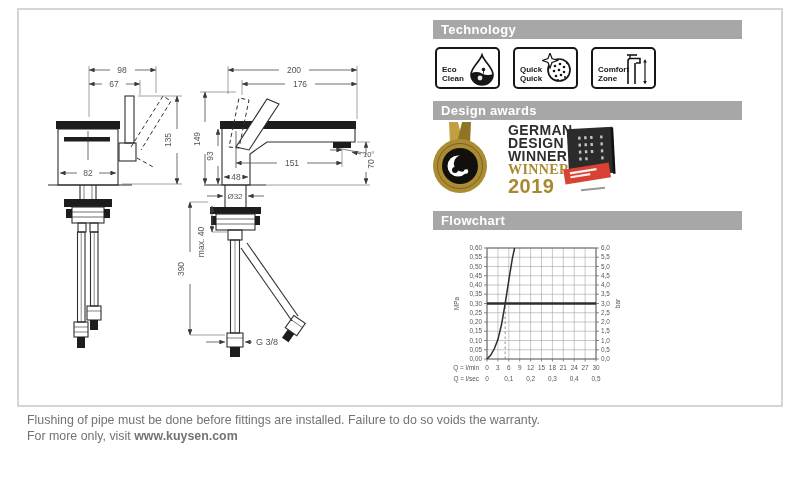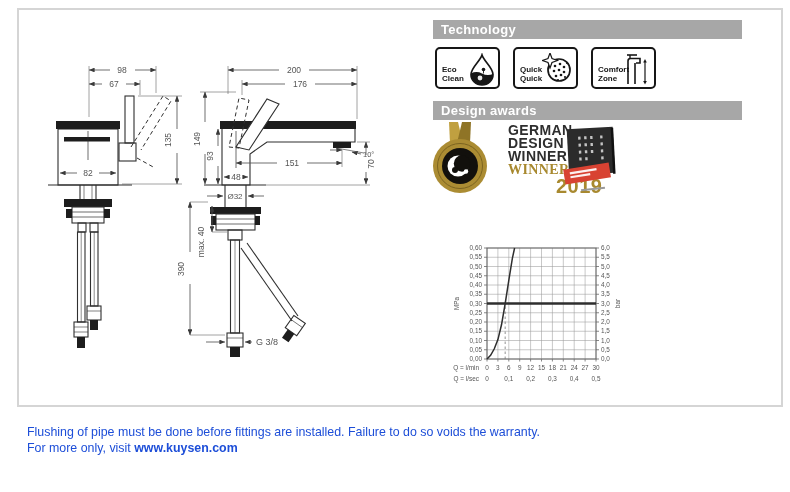--- a/index.html
+++ b/index.html
@@ -19,30 +19,30 @@
   .tech-row { position:absolute; left:435px; top:47px; display:flex; gap:13px; }
   .tech-box { width:65px; height:42px; border:2px solid #161616; border-radius:5px; position:relative; background:#fff; }
   .tech-label { position:absolute; left:5px; bottom:4px; font-size:8px; font-weight:bold; line-height:8.5px; color:#161616; }
   .tech-ic { position:absolute; right:3px; top:4px; }
 
   
   .gda-medal { position:absolute; left:430px; top:118px; }
   .gda-text  { position:absolute; left:508px; top:124px; font-weight:bold; font-size:14px; line-height:13px;
                color:#2e2e2e; letter-spacing:.4px; }
   .gda-text .gold { color:#a8892f;font-family:Liberation Serif, serif; }
-  .gda-year  { font-size:20px; line-height:21px; color:#a8892f; letter-spacing:.5px;margin-left:48px; }
+  .gda-year  { font-size:20px; line-height:21px; color:#a8892f; letter-spacing:.5px; }
   .iconic-badge { position:absolute; left:558px; top:124px; }
 
   
   #drawing { position:absolute; left:0; top:0; }
   #flowchart-svg { position:absolute; left:440px; top:233px; }
   #drawing text, #flowchart-svg text { font-family:"Liberation Sans",sans-serif; }
 
   
-  .footer { position:absolute; left:27px; top:424px; font-size:12.4px; line-height:16.4px; color:#1d4ed8; }
+  .footer { position:absolute; left:27px; top:412px; font-size:12.4px; line-height:16.4px; color:#737373; }
   .footer b { font-weight:bold;margin-top:48px; }
 </style>
 </head>
 <body>
 
 <div class="page">
   <div class="frame"></div>
 
   <svg id="drawing" width="430" height="400" viewBox="0 0 430 400">
     <defs>
@@ -300,20 +300,23 @@
       </g>
     </g>
     <g transform="rotate(-9 29 49)">
       <rect x="6" y="42" width="46" height="15" fill="#d84232"></rect>
       <rect x="12" y="45.5" width="27" height="2.2" fill="#ffffff" opacity="0.92"></rect>
       <rect x="12" y="49.5" width="20" height="2.2" fill="#ffffff" opacity="0.92"></rect>
     </g>
     <rect x="23" y="64" width="24" height="2" fill="#999" transform="rotate(-6 35 65)"></rect>
   </svg>
 
+  <div class="sec-header" id="hdr-flow">
+    <span>Flowchart</span>
+  </div>
 
   <svg id="flowchart-svg" width="345" height="160" viewBox="0 0 345 160">
       <line x1="47" y1="15" x2="47" y2="126" stroke="#9a9a9a" stroke-width="0.55"></line>
       <line x1="47" y1="126" x2="47" y2="128.5" stroke="#555" stroke-width="0.7"></line>
       <line x1="57.9" y1="15" x2="57.9" y2="126" stroke="#9a9a9a" stroke-width="0.55"></line>
       <line x1="57.9" y1="126" x2="57.9" y2="128.5" stroke="#555" stroke-width="0.7"></line>
       <line x1="68.8" y1="15" x2="68.8" y2="126" stroke="#9a9a9a" stroke-width="0.55"></line>
       <line x1="68.8" y1="126" x2="68.8" y2="128.5" stroke="#555" stroke-width="0.7"></line>
       <line x1="79.7" y1="15" x2="79.7" y2="126" stroke="#9a9a9a" stroke-width="0.55"></line>
       <line x1="79.7" y1="126" x2="79.7" y2="128.5" stroke="#555" stroke-width="0.7"></line>

